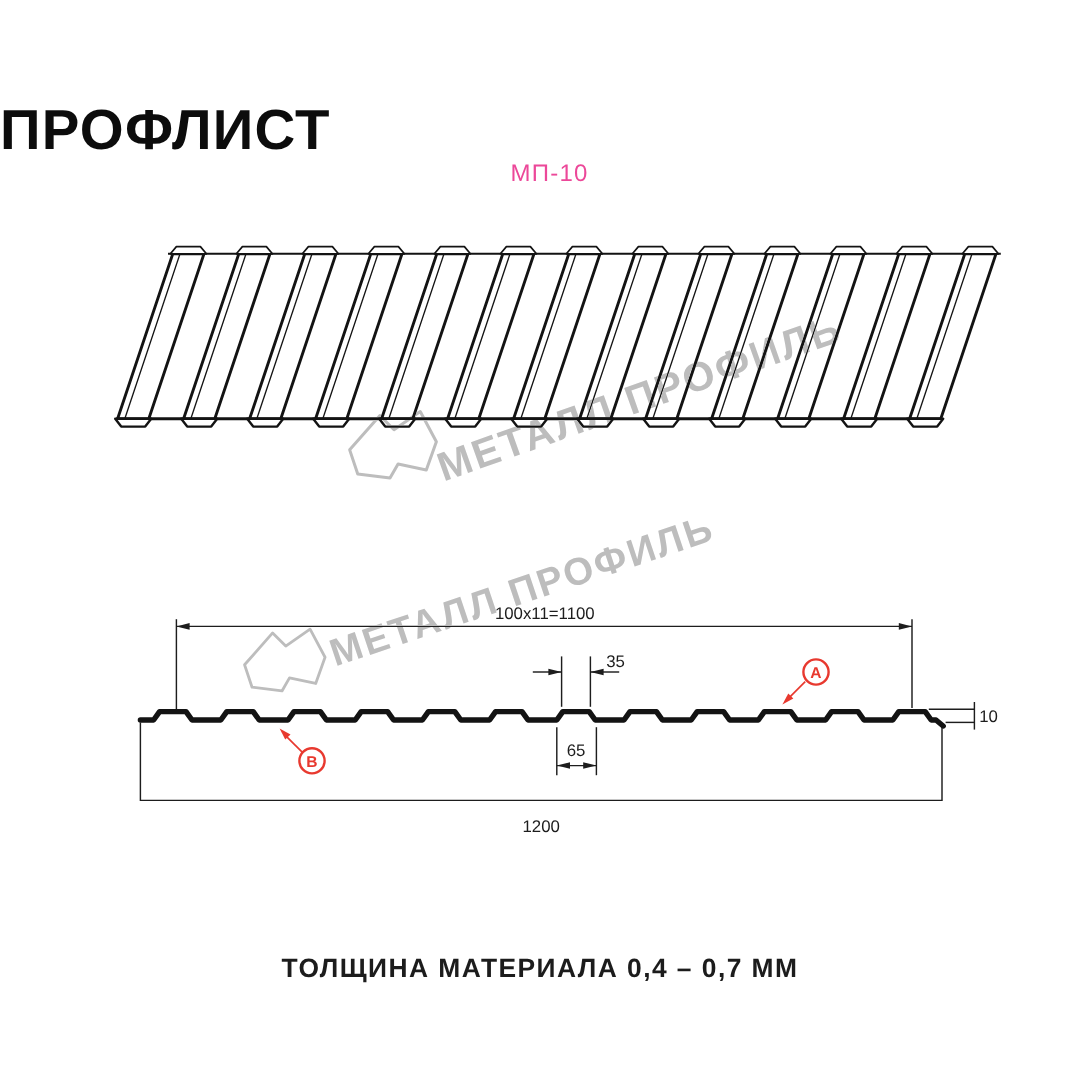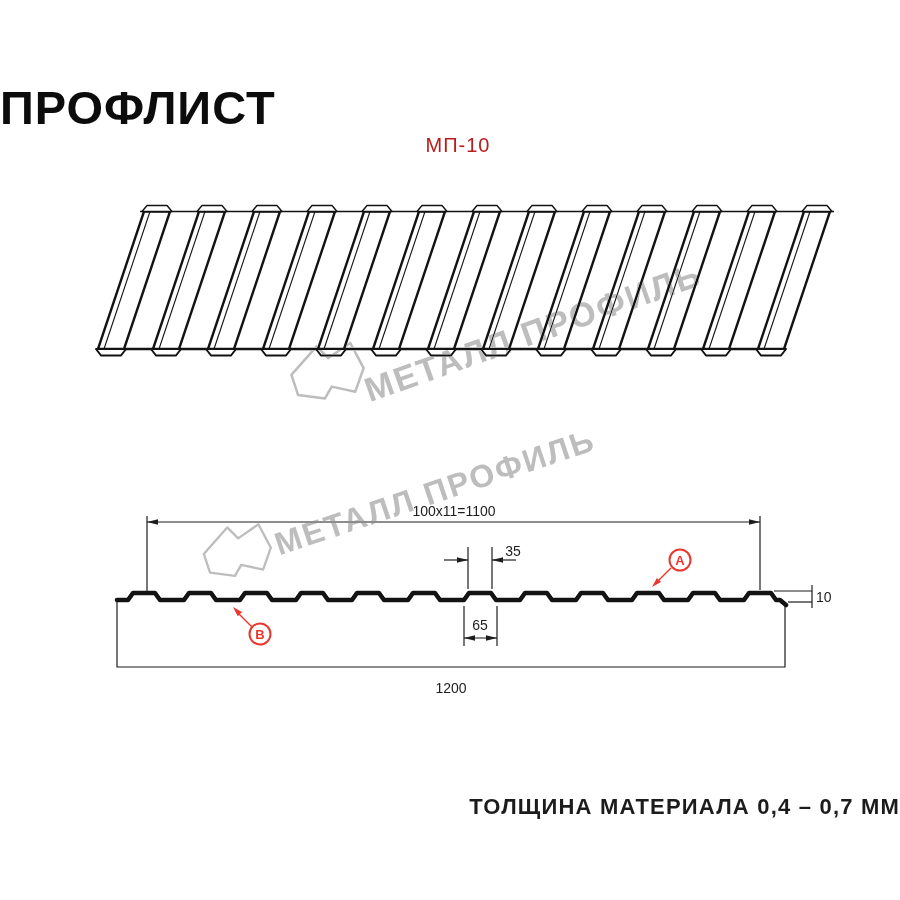--- a/index.html
+++ b/index.html
@@ -6,24 +6,24 @@
   body{
     width:900px;height:900px;position:relative;background:#ffffff;
     font-family:"Liberation Sans", sans-serif;overflow:hidden;
   }
   .title{
     position:absolute;left:0;right:0;top:80px;text-align:left;
     font-size:47px;font-weight:800;letter-spacing:1px;color:#0c0c0c;
   }
   .subtitle{
     position:absolute;left:0;right:0;top:134px;text-align:center;
-    font-size:20px;font-weight:500;letter-spacing:1px;color:#b91c1c;margin-left:16px;
+    font-size:20px;font-weight:500;letter-spacing:1px;color:#ec4899;margin-left:16px;
   }
   .footer-note{
-    position:absolute;left:0;right:0;top:794px;text-align:right;
+    position:absolute;left:0;right:0;top:794px;text-align:center;
     font-size:22px;font-weight:600;letter-spacing:1.2px;color:#1c1c1c;
   }
   svg.layer{position:absolute;left:0;}
   #sheet3d{top:195px;width:900px;height:175px;}
   #xsec{top:480px;width:900px;height:230px;}
   .wm{position:absolute;mix-blend-mode:darken;pointer-events:none;}
   .wm-text{
     position:absolute;white-space:nowrap;font-weight:700;
     color:var(--wm-color,#bdbdbd);letter-spacing:2px;transform-origin:left center;
   }

